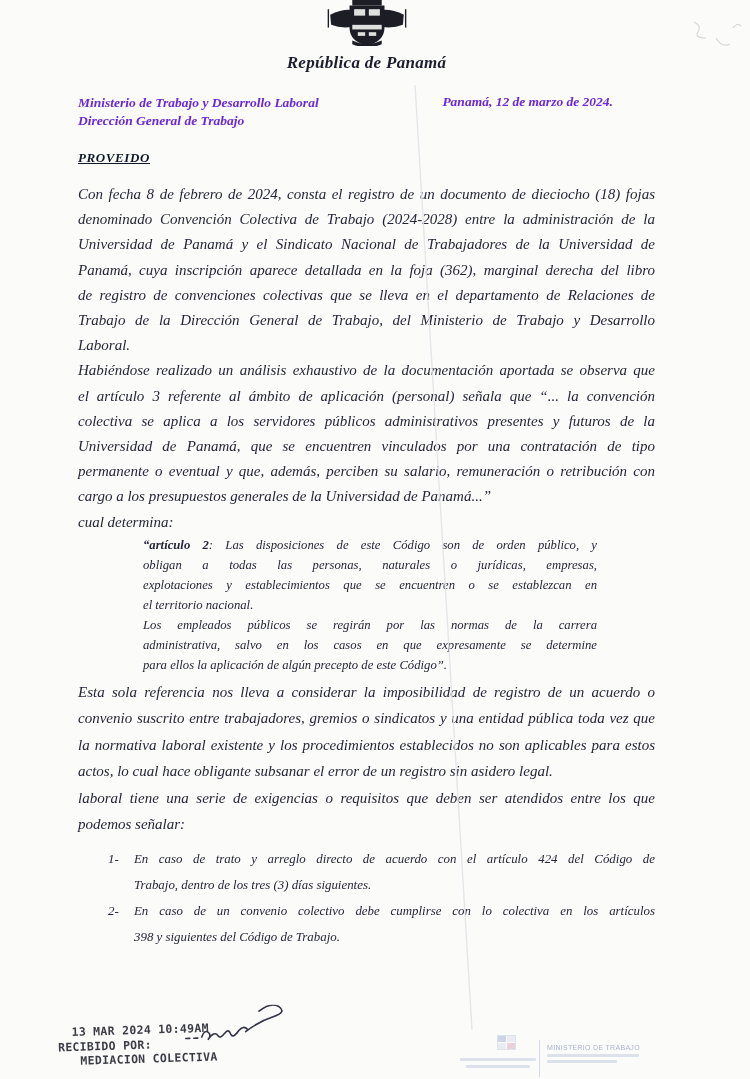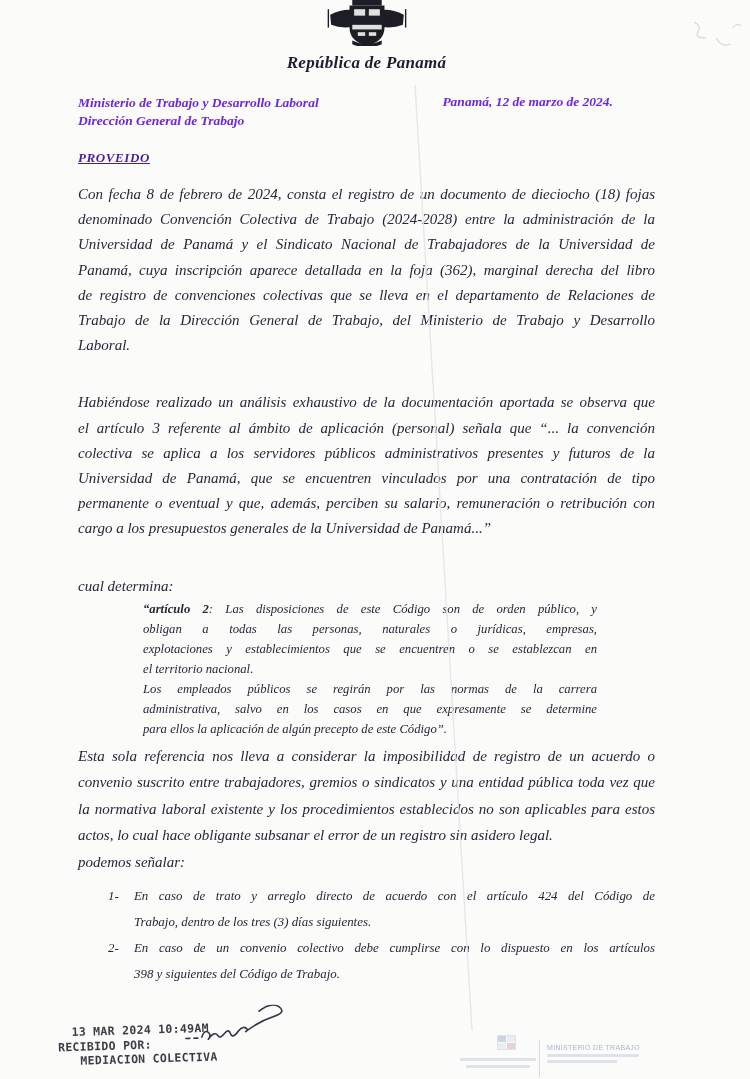--- a/index.html
+++ b/index.html
@@ -23,25 +23,25 @@
   }
 
   .hdr-row { display:flex; justify-content:space-between; margin-top:21px;
              font-style:italic; font-weight:bold; font-size:13.5px; color:#6d28d9; }
   .hdr-left { line-height:17.5px; }
   .hdr-right { padding-right:42px; white-space:nowrap; }
 
   .proveido {
     margin-top:21px; display:inline-block;
     font-style:italic; font-weight:bold; font-size:13px;
-    text-decoration:underline; letter-spacing:0.6px; color:#4c1d95;
+    text-decoration:underline; letter-spacing:0.6px; color:#0f172a;
   }
 
   .para { font-style:italic; font-size:15px; }
-  .p1, .p2, .p3 { line-height:25.2px;margin-top:32px; }
+  .p1, .p2, .p3 { line-height:25.2px; }
   .p1 { margin-top:16px; }
 
   .line { text-align:justify; text-align-last:justify; min-height:1em; }
   .line.last { text-align-last:left; }
 
   .quote {
     margin-left:65px; margin-right:58px;
     font-style:italic; font-size:12.7px; line-height:20px;
   }
   .quote .bq { font-weight:bold; }
@@ -166,35 +166,36 @@
       </div>
   </div>
 
   <div class="para p4">
       <div class="line">Esta sola referencia nos lleva a considerar la imposibilidad de registro de un acuerdo o</div>
       <div class="line">convenio suscrito entre trabajadores, gremios o sindicatos y una entidad pública toda vez que</div>
       <div class="line">la normativa laboral existente y los procedimientos establecidos no son aplicables para estos</div>
       <div class="line last">actos, lo cual hace obligante subsanar el error de un registro sin asidero legal.</div>
     </div>
   <div class="para p5">
+      <div class="line">laboral tiene una serie de exigencias o requisitos que deben ser atendidos entre los que</div>
       <div class="line last">podemos señalar:</div>
     </div>
 
   <div class="list">
     <div class="list-item">
       <div class="list-marker">1-</div>
       <div class="item-lines">
           <div class="line">En caso de trato y arreglo directo de acuerdo con el artículo 424 del Código de</div>
           <div class="line last">Trabajo, dentro de los tres (3) días siguientes.</div>
         </div>
     </div>
     <div class="list-item">
       <div class="list-marker">2-</div>
       <div class="item-lines">
-          <div class="line">En caso de un convenio colectivo debe cumplirse con lo dispuesto en los artículos</div>
+          <div class="line">En caso de un convenio colectivo debe cumplirse con lo colectiva en los artículos</div>
           <div class="line last">398 y siguientes del Código de Trabajo.</div>
         </div>
     </div>
   </div>
 
 </div>
 
 <div class="stamp">
   <div class="s1">13 MAR 2024 10:49AM</div>
   <div class="s2">RECIBIDO POR:</div>

